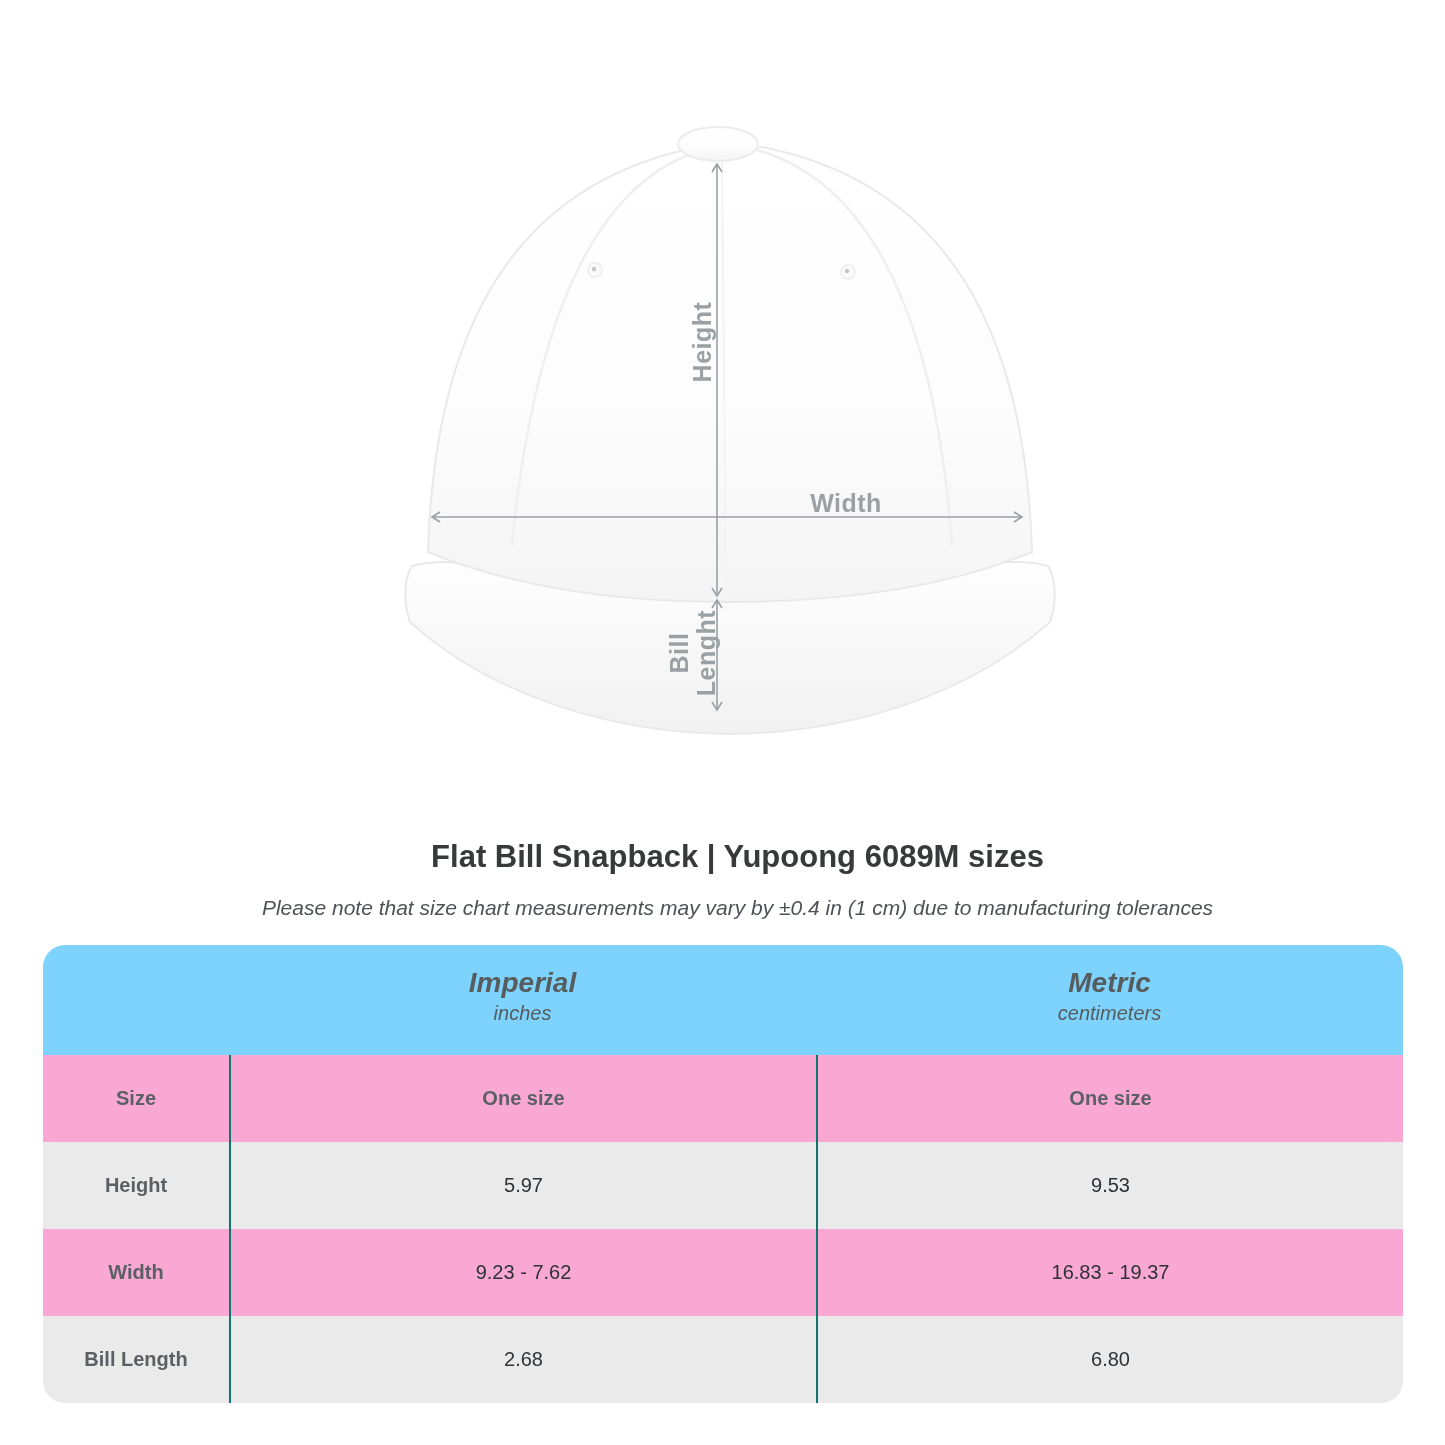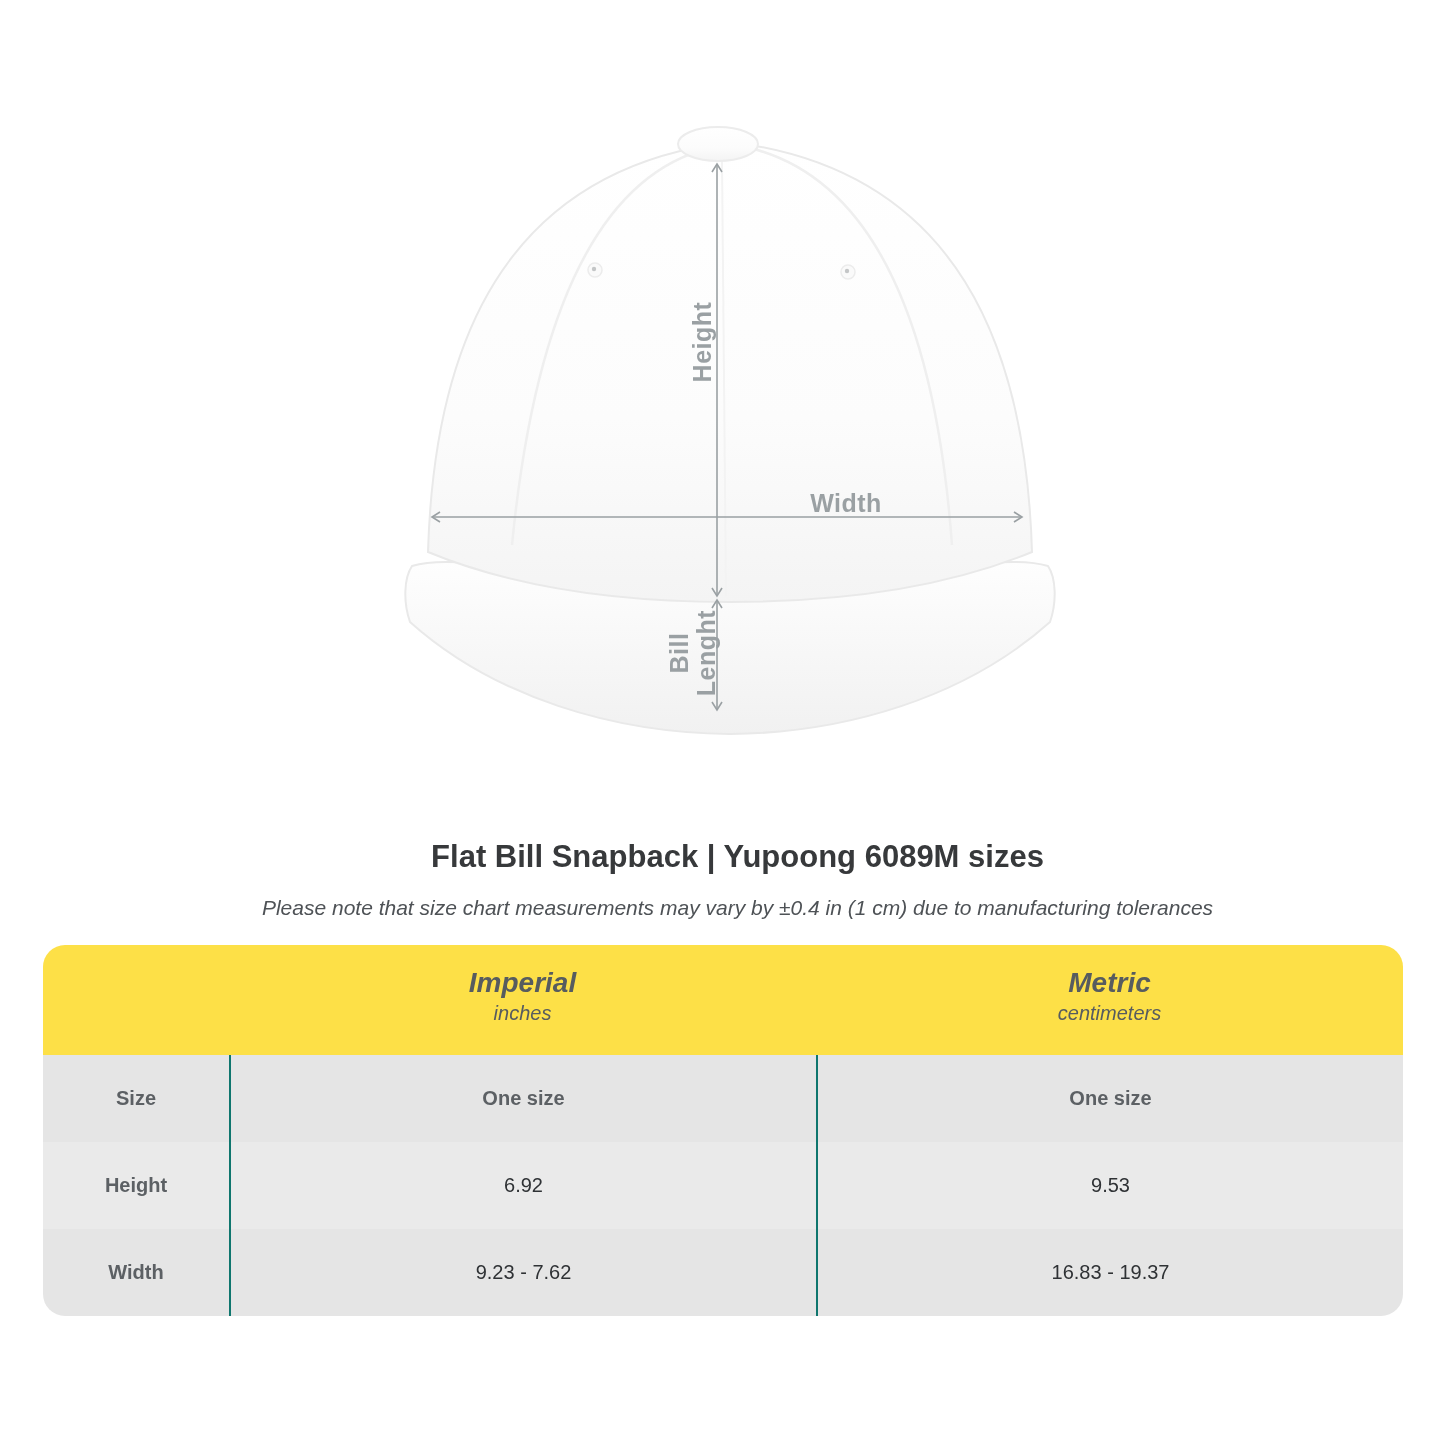--- a/index.html
+++ b/index.html
@@ -33,28 +33,28 @@
   .heading h1 { font-size: 31px; line-height: 34px; font-weight: bold; color: #37393b; }
   .heading p  { font-size: 21px; line-height: 25px; font-style: italic; color: #4e5256; margin-top: 21px; }
 
   
   .size-table {
     position: absolute; left: 43px; top: 945px; width: 1360px;
     border-radius: 22px; overflow: hidden;
   }
   .t-header {
     display: grid; grid-template-columns: 186px 587px 587px;
-    height: 110px; background: #fde047;
+    height: 110px; background: #7dd3fc;
   }
   .t-header .head-cell { padding-top: 22px; text-align: center; }
   .unit-name { font-size: 28px; line-height: 32px; font-weight: bold; font-style: italic; color: #575c5f; }
   .unit-sub  { font-size: 20px; line-height: 24px; font-style: italic; color: #575c5f; margin-top: 2px; }
   .t-row {
     display: grid; grid-template-columns: 186px 587px 587px;
-    height: 87px; background: #e5e5e5;
+    height: 87px; background: #f9a8d4;
   }
   .t-row.striped { background: #eaeaea; }
   .t-row > div { display: flex; align-items: center; justify-content: center; }
   .t-row .cell-divided { border-left: 2px solid #0f766e; }
   .row-label { font-size: 20px; font-weight: bold; color: #5c6064; }
   .row-value { font-size: 20px; color: #2f3235; }
   .row-value.emph { font-weight: bold; color: #5c6064; }
 </style>
 </head>
 <body>
@@ -132,25 +132,30 @@
     </div>
 
     <div class="t-row">
       <div class="row-label">Size</div>
       <div class="cell-divided row-value emph">One size</div>
       <div class="cell-divided row-value emph">One size</div>
     </div>
 
     <div class="t-row striped">
       <div class="row-label">Height</div>
-      <div class="cell-divided row-value">6.92</div>
+      <div class="cell-divided row-value">5.97</div>
       <div class="cell-divided row-value">9.53</div>
     </div>
 
     <div class="t-row">
       <div class="row-label">Width</div>
       <div class="cell-divided row-value">9.23 - 7.62</div>
       <div class="cell-divided row-value">16.83 - 19.37</div>
     </div>
 
+    <div class="t-row striped">
+      <div class="row-label">Bill Length</div>
+      <div class="cell-divided row-value">2.68</div>
+      <div class="cell-divided row-value">6.80</div>
+    </div>
   </div>
 
 </div>
 
 </body></html>

